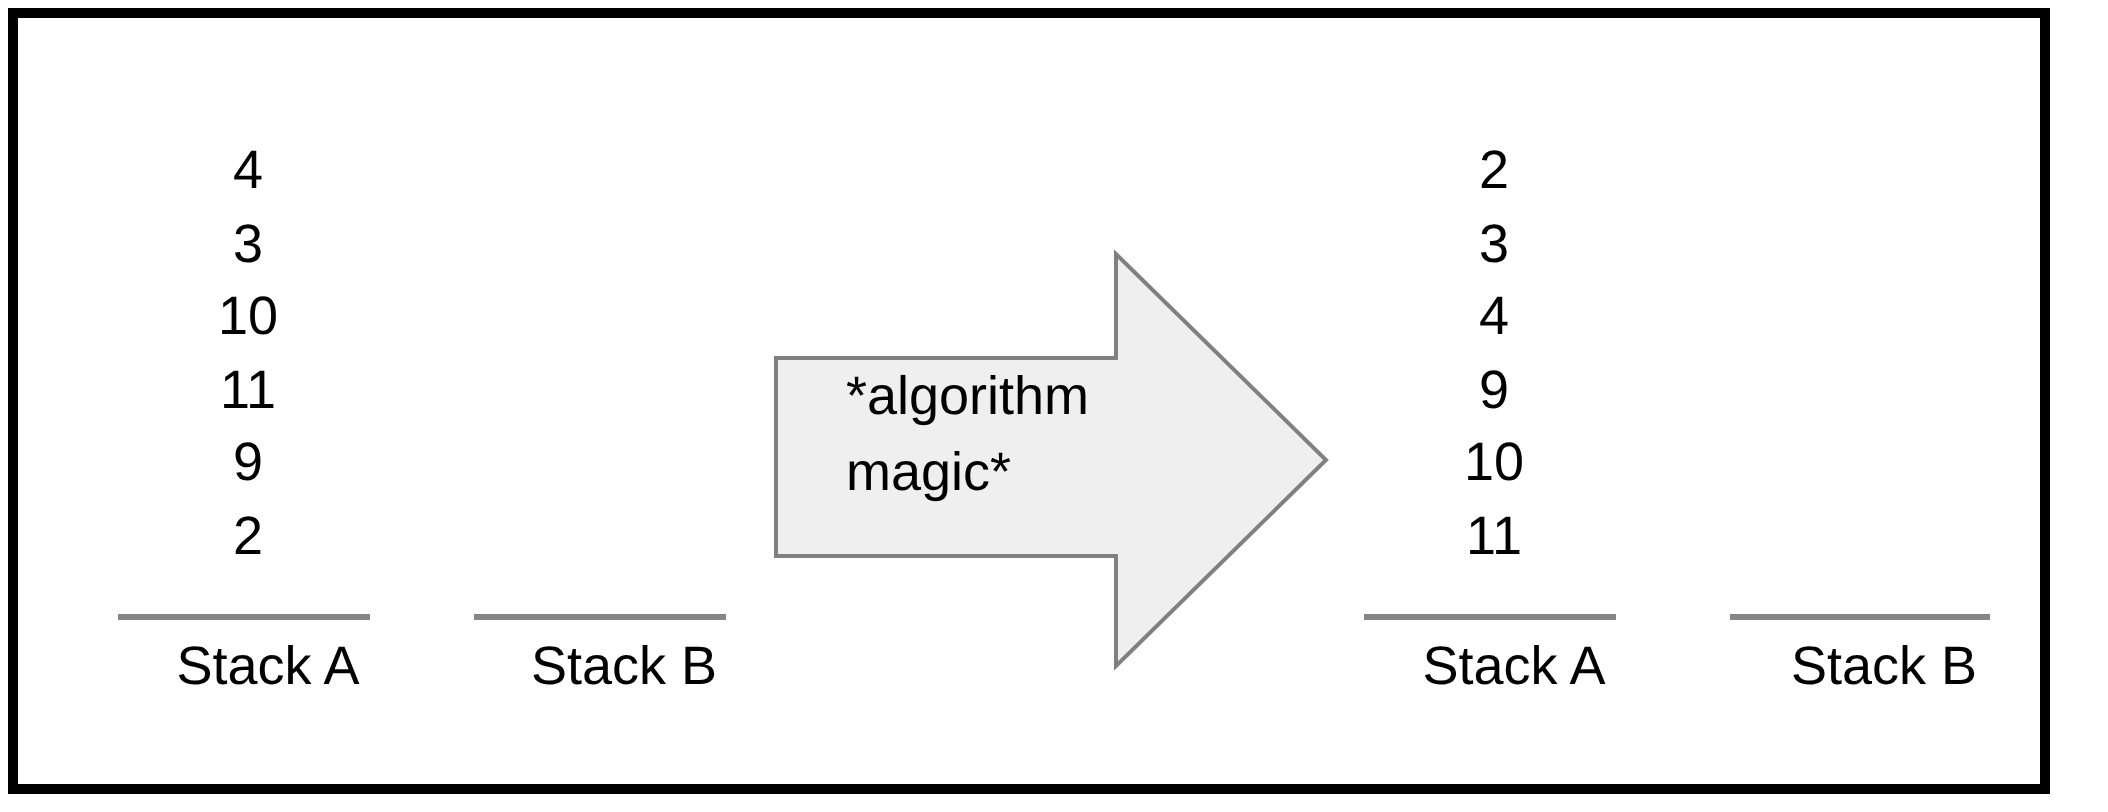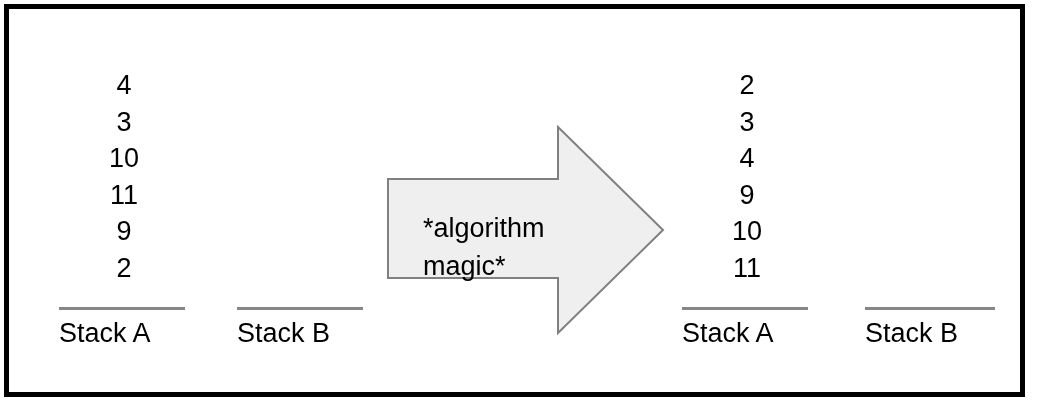--- a/index.html
+++ b/index.html
@@ -50,24 +50,24 @@
   .stack-rule {
     position: absolute;
     left: 0;
     top: 240px;
     width: 126px;
     height: 0;
     border-top: 3px solid #868686;
   }
   .stack-label {
     position: absolute;
-    left: 0;
+    left: 12px;
     top: 248px;
     width: 126px;
-    text-align: left;
+    text-align: center;
     font-size: 27px;
     line-height: 36px;
     color: #000000;
   }
   
   #stack-left-a  { left: 50px; }
   #stack-left-b  { left: 228px; }
   #stack-right-a { left: 673px; }
   #stack-right-b { left: 856px; }
 
@@ -91,21 +91,20 @@
   .arrow-text {
     position: absolute;
     left: 36px;
     top: 54px;
     width: 170px;
     font-size: 27px;
     line-height: 38px;
     color: #000000;
     text-align: left;
     white-space: pre-line;
-    margin-top: 30px;
   }
 </style>
 </head>
 <body>
 
 <div id="canvas">
   <div class="frame">
 
     <div class="stack" id="stack-left-a">
       <div class="stack-items">

